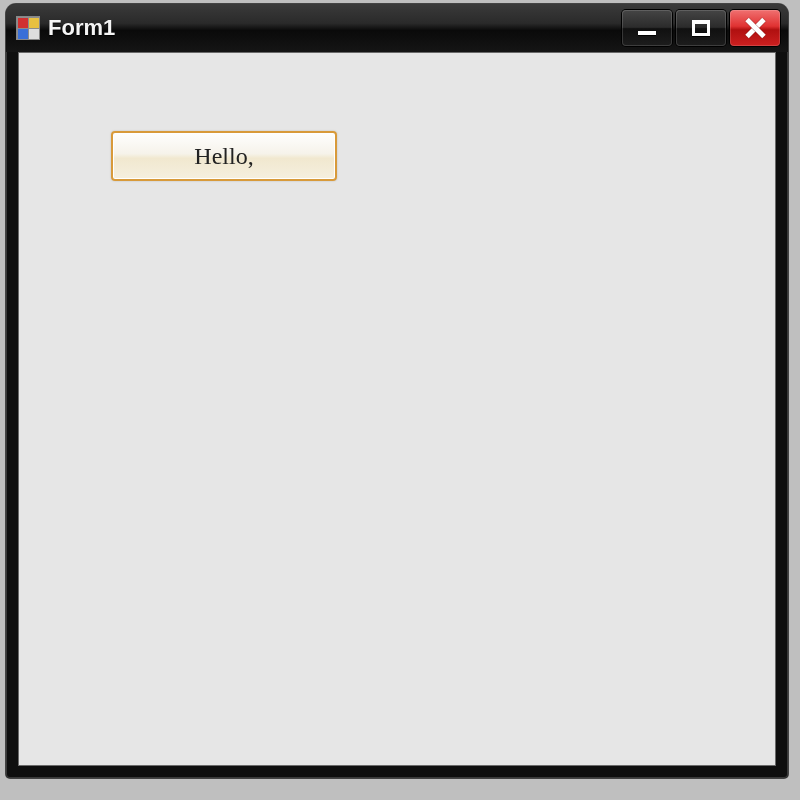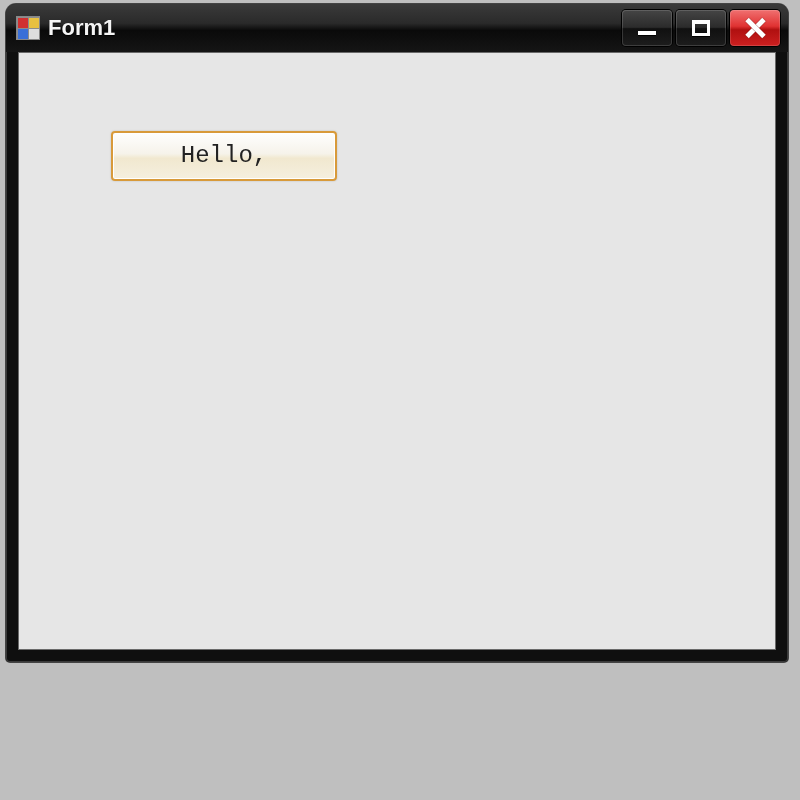--- a/index.html
+++ b/index.html
@@ -8,21 +8,21 @@
       height: 800px;
       background: #bfbfbf;
       font-family: Tahoma, "Segoe UI", sans-serif;
       overflow: hidden;
     }
     .window {
       position: absolute;
       top: 4px;
       left: 6px;
       width: 782px;
-      height: 658px;
+      height: 774px;
       background: #0f0f0f;
       border-radius: 10px 10px 4px 4px;
       box-shadow: inset 0 0 0 1px #3a3a3a, 0 0 0 1px #444;
     }
     .titlebar {
       height: 48px;
       background: linear-gradient(to bottom, #3a3a3a 0%, #2a2a2a 40%, #0a0a0a 55%, #151515 100%);
       border-radius: 10px 10px 0 0;
       display: flex;
       align-items: center;
@@ -119,21 +119,21 @@
       position: absolute;
       top: 78px;
       left: 92px;
       width: 226px;
       height: 50px;
       border: 2px solid #d89a3a;
       border-radius: 4px;
       background: linear-gradient(to bottom, #fefefe 0%, #f6f3ea 45%, #f1e8cf 55%, #f5efdf 100%);
       box-shadow: inset 0 0 0 1px #fff, 0 0 2px rgba(0,0,0,0.2);
       color: #222;
-      font-family: Liberation Mono, monospace;
+      font-family: Liberation Serif, serif;
       font-size: 24px;
       text-align: center;
       line-height: 44px;
       cursor: pointer;
     }
   </style>
 </head>
 <body>
 
 <div class="window">

